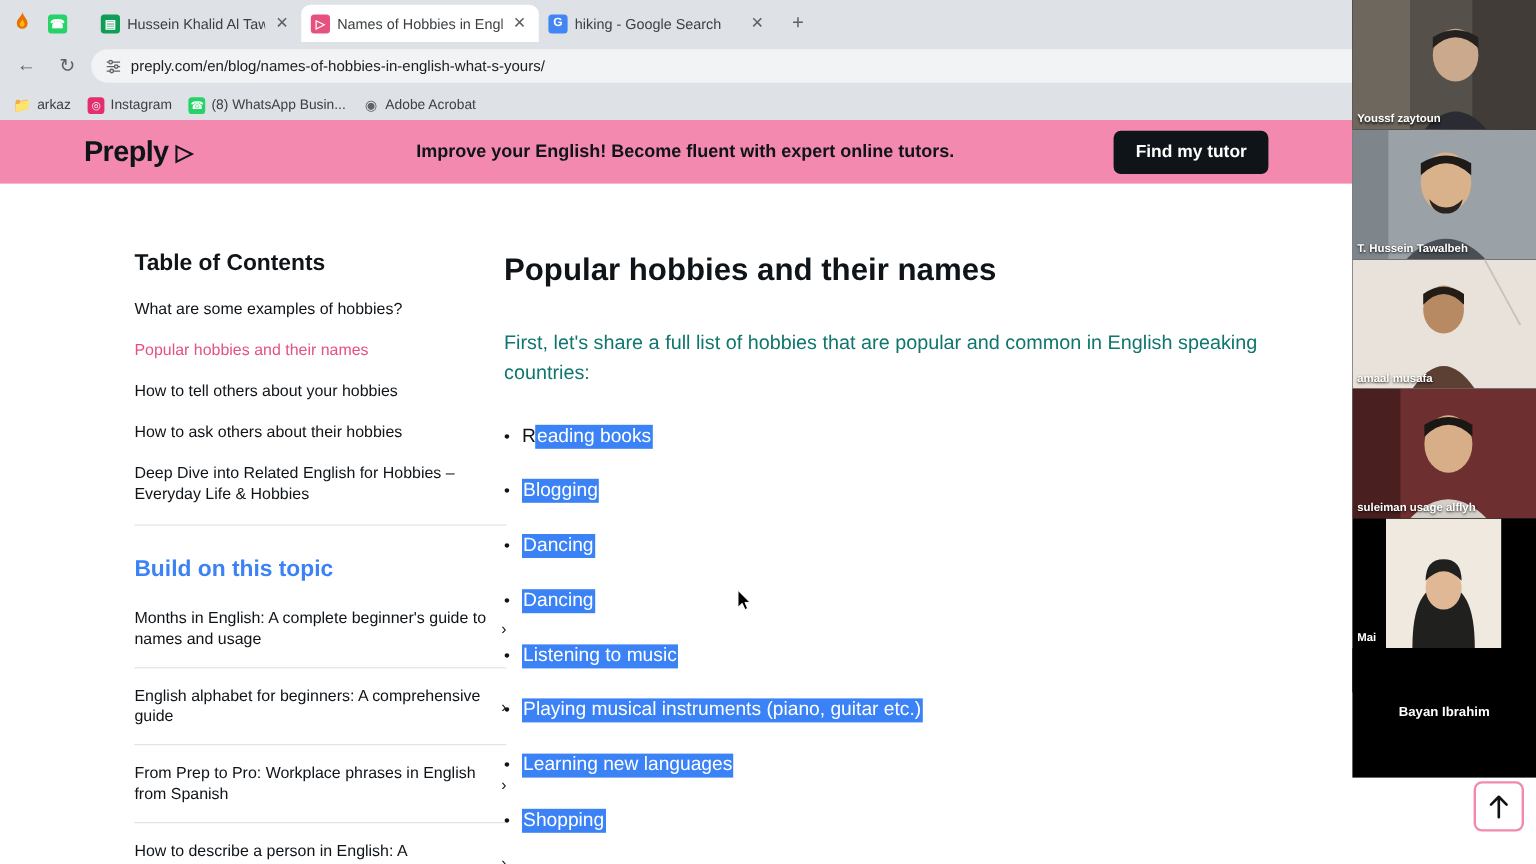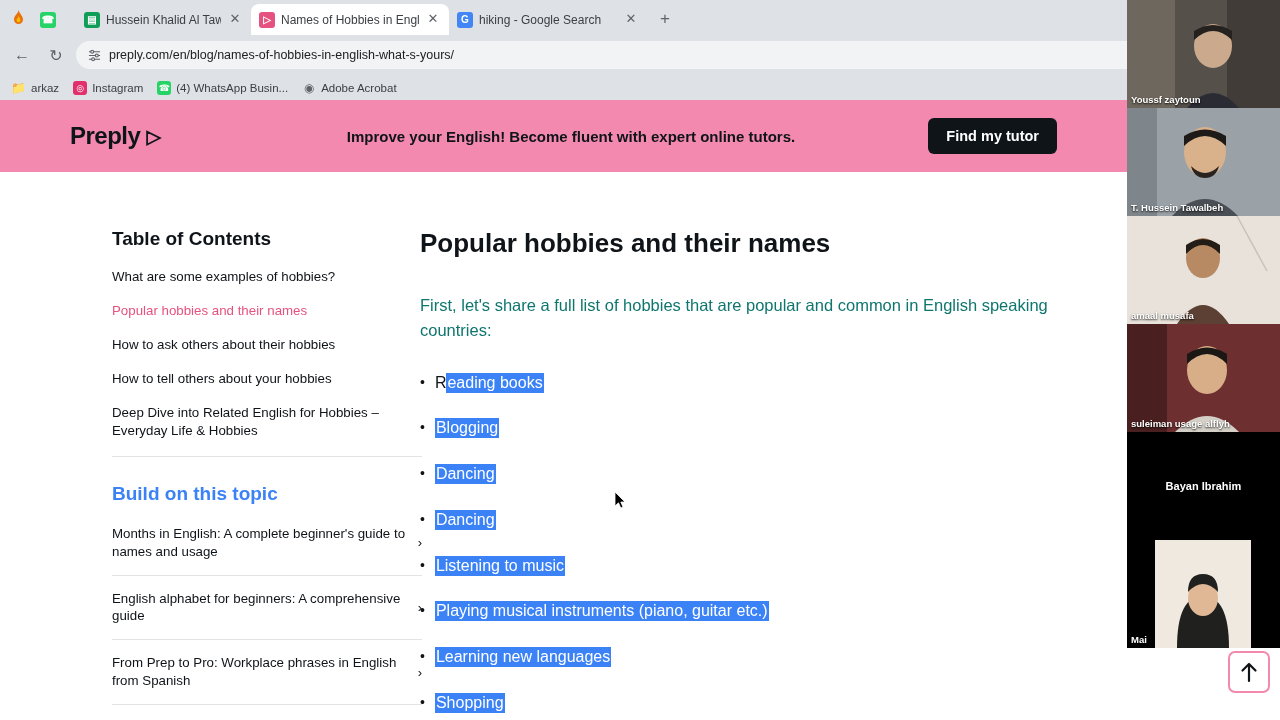--- a/index.html
+++ b/index.html
@@ -74,21 +74,21 @@
     width: 14px; height: 14px; border-radius: 3px; flex: 0 0 14px;
     display: flex; align-items: center; justify-content: center; font-size: 9px; color: #fff;
   }
 
   
   .page {
     position: absolute; top: 100px; left: 0; width: 1127px; height: 620px;
     background: #ffffff; overflow: hidden;
   }
   .promo {
-    height: 72px; background: #f389ae; display: flex; align-items: center;
+    height: 53px; background: #f389ae; display: flex; align-items: center;
     padding: 0 70px; position: relative;
   }
   .brand {
     font-size: 24px; font-weight: bold; color: #0f1419; letter-spacing: -0.5px;
     display: flex; align-items: center; gap: 6px;
   }
   .brand .logo-mark { font-size: 19px; }
   .promo-text {
     position: absolute; left: 15px; right: 0; text-align: center;
     font-size: 15px; font-weight: bold; color: #0f1419;
@@ -218,21 +218,21 @@
       <div class="bm">
         <span class="bmicon" style="background:transparent;color:#5f6368;font-size:12px">📁</span>
         <span>arkaz</span>
       </div>
       <div class="bm">
         <span class="bmicon" style="background:#e1306c">◎</span>
         <span>Instagram</span>
       </div>
       <div class="bm">
         <span class="bmicon" style="background:#25d366">☎</span>
-        <span>(4) WhatsApp Busin...</span>
+        <span>(8) WhatsApp Busin...</span>
       </div>
       <div class="bm">
         <span class="bmicon" style="background:transparent;color:#5f6368;font-size:12px">◉</span>
         <span>Adobe Acrobat</span>
       </div>
     </div>
   </div>
 
   <div class="page">
 
@@ -245,22 +245,22 @@
       <div class="promo-cta">Find my tutor</div>
     </div>
 
     <div class="content">
 
       <div class="sidebar">
         <div class="toc-title">Table of Contents</div>
         <ul class="toc-list">
           <li>What are some examples of hobbies?</li>
           <li class="current">Popular hobbies and their names</li>
+          <li>How to tell others about your hobbies</li>
           <li>How to ask others about their hobbies</li>
-          <li>How to tell others about your hobbies</li>
           <li>Deep Dive into Related English for Hobbies – Everyday Life &amp; Hobbies</li>
         </ul>
         <div class="toc-divider"></div>
 
         <div class="build-title">Build on this topic</div>
         <div class="build-item">
           <span class="bi-text">Months in English: A complete beginner's guide to names and usage</span>
           <span class="chev">›</span>
         </div>
         <div class="build-item">
@@ -368,34 +368,34 @@
         <rect width="153" height="108" fill="#6d2f2f"></rect>
         <rect x="0" y="0" width="40" height="108" fill="#4a1f1f"></rect>
         <ellipse cx="80" cy="46" rx="20" ry="24" fill="#d8ae88"></ellipse>
         <path d="M60 40 q20 -20 40 0 l0 -10 q-20 -13 -40 0 z" fill="#1b1714"></path>
         <ellipse cx="70" cy="44" rx="9" ry="8" fill="#d8ae88"></ellipse>
         <path d="M48 108 q32 -32 64 0 z" fill="#d4d0c8"></path>
       </svg>
       <div class="vname">suleiman usage alflyh</div>
     </div>
 
-    <div class="vtile centered-name">
-      <div class="vname">Bayan Ibrahim</div>
-    </div>
-
     <div class="vtile">
       <svg width="153" height="108" viewBox="0 0 153 108" aria-hidden="true">
         <rect width="153" height="108" fill="#000000"></rect>
         <rect x="28" y="0" width="96" height="108" fill="#efe9e0"></rect>
         <path d="M50 108 q0 -52 26 -52 q26 0 26 52 z" fill="#20201f"></path>
         <ellipse cx="76" cy="58" rx="15" ry="18" fill="#e0b896"></ellipse>
         <path d="M61 52 q15 -16 30 0 q0 -18 -15 -18 q-15 0 -15 18 z" fill="#20201f"></path>
       </svg>
       <div class="vname">Mai</div>
     </div>
+
+    <div class="vtile centered-name">
+      <div class="vname">Bayan Ibrahim</div>
+    </div>
   </div>
 
   <div class="scrolltop">
     <svg width="20" height="22" viewBox="0 0 20 22" aria-hidden="true">
       <path d="M10 20 L10 3 M3.5 9.5 L10 3 L16.5 9.5" stroke="#0f1419" stroke-width="2.2" fill="none" stroke-linecap="round" stroke-linejoin="round"></path>
     </svg>
   </div>
 
 </div>
 

